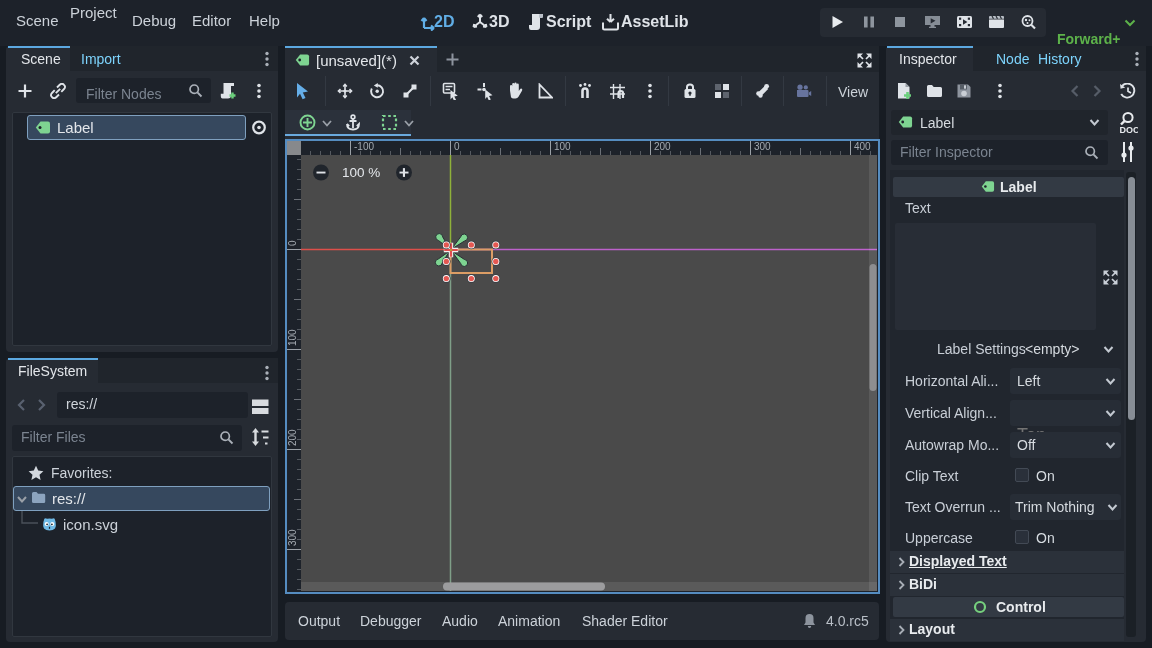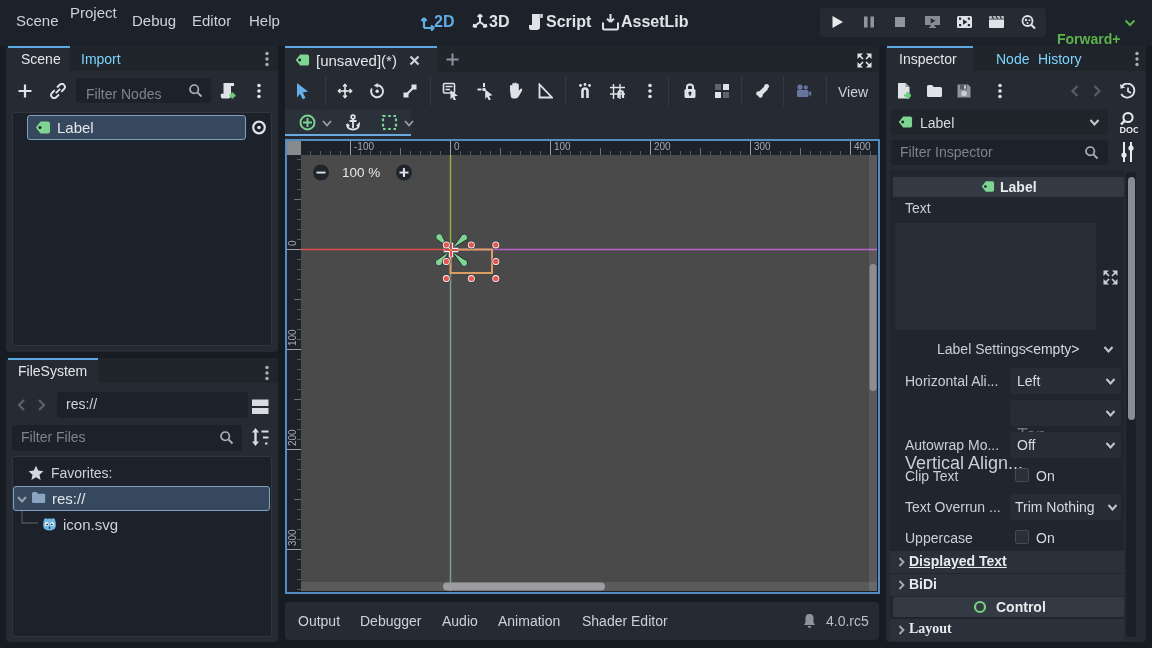--- a/index.html
+++ b/index.html
@@ -616,21 +616,21 @@
 <div class="abs" style="left:1025px;top:341px;font-size:14px;color:#d6dbe0;">&lt;empty&gt;</div>
 <svg class="abs" style="left:1102px;top:345px;" width="13" height="10" viewBox="0 0 13 10">
     <path d="M2.5 2 L6.5 6.5 L10.5 2" stroke="#c3c9d1" stroke-width="2" fill="none"></path>
   </svg>
 <div class="abs" style="left:905px;top:373px;font-size:14px;color:#c9cfd7;">Horizontal Ali...</div>
 <div class="abs" style="left:1010px;top:368px;width:111px;height:26px;background:#272d36;border-radius:3px;"></div>
 <div class="abs" style="left:1017px;top:373px;font-size:14px;color:#d6dbe0;">Left</div>
 <svg class="abs" style="left:1104px;top:377px;" width="13" height="10" viewBox="0 0 13 10">
     <path d="M2.5 2 L6.5 6.5 L10.5 2" stroke="#c3c9d1" stroke-width="2" fill="none"></path>
   </svg>
-<div class="abs" style="left:905px;top:405px;font-size:18px;color:#c9cfd7;margin-top:48px;">Vertical Align...</div>
+<div class="abs" style="left:905px;top:405px;font-size:14px;color:#c9cfd7;">Vertical Align...</div>
 <div class="abs" style="left:1010px;top:400px;width:111px;height:26px;background:#272d36;border-radius:3px;"></div>
 <div class="abs" style="left:1017px;top:425px;font-size:18px;color:#737373;">Top</div>
 <svg class="abs" style="left:1104px;top:409px;" width="13" height="10" viewBox="0 0 13 10">
     <path d="M2.5 2 L6.5 6.5 L10.5 2" stroke="#c3c9d1" stroke-width="2" fill="none"></path>
   </svg>
 <div class="abs" style="left:905px;top:437px;font-size:14px;color:#c9cfd7;">Autowrap Mo...</div>
 <div class="abs" style="left:1010px;top:432px;width:111px;height:26px;background:#272d36;border-radius:3px;"></div>
 <div class="abs" style="left:1017px;top:437px;font-size:14px;color:#d6dbe0;">Off</div>
 <svg class="abs" style="left:1104px;top:441px;" width="13" height="10" viewBox="0 0 13 10">
     <path d="M2.5 2 L6.5 6.5 L10.5 2" stroke="#c3c9d1" stroke-width="2" fill="none"></path>
@@ -662,16 +662,16 @@
 <div class="abs" style="left:893px;top:597px;width:231px;height:20px;background:#333a44;border-radius:2px;"></div>
 <svg class="abs" style="left:973px;top:600px;" width="14" height="14" viewBox="0 0 14 14">
     <circle cx="7" cy="7" r="5" fill="none" stroke="#76d07e" stroke-width="2.2"></circle>
   </svg>
 <div class="abs" style="left:996px;top:599px;font-size:14px;font-weight:bold;color:#e8ebee;">Control</div>
 
 <div class="abs" style="left:890px;top:619px;width:234px;height:22px;background:#2b313a;"></div>
 <svg class="abs" style="left:897px;top:624px;" width="9" height="12" viewBox="0 0 9 12">
     <path d="M2.5 2 L6.5 6 L2.5 10" stroke="#a8aeb6" stroke-width="1.8" fill="none"></path>
   </svg>
-<div class="abs" style="left:909px;top:621px;font-size:14px;font-weight:bold;color:#e8ebee;font-family:Liberation Serif, serif;">Layout</div>
+<div class="abs" style="left:909px;top:621px;font-size:14px;font-weight:bold;color:#e8ebee;">Layout</div>
 
 <div class="abs" style="left:1126px;top:172px;width:10px;height:465px;background:#1b2026;border-radius:3px;"></div>
 <div class="abs" style="left:1127.5px;top:177px;width:7px;height:243px;background:#878d95;border-radius:3.5px;"></div>
 
 </body></html>

